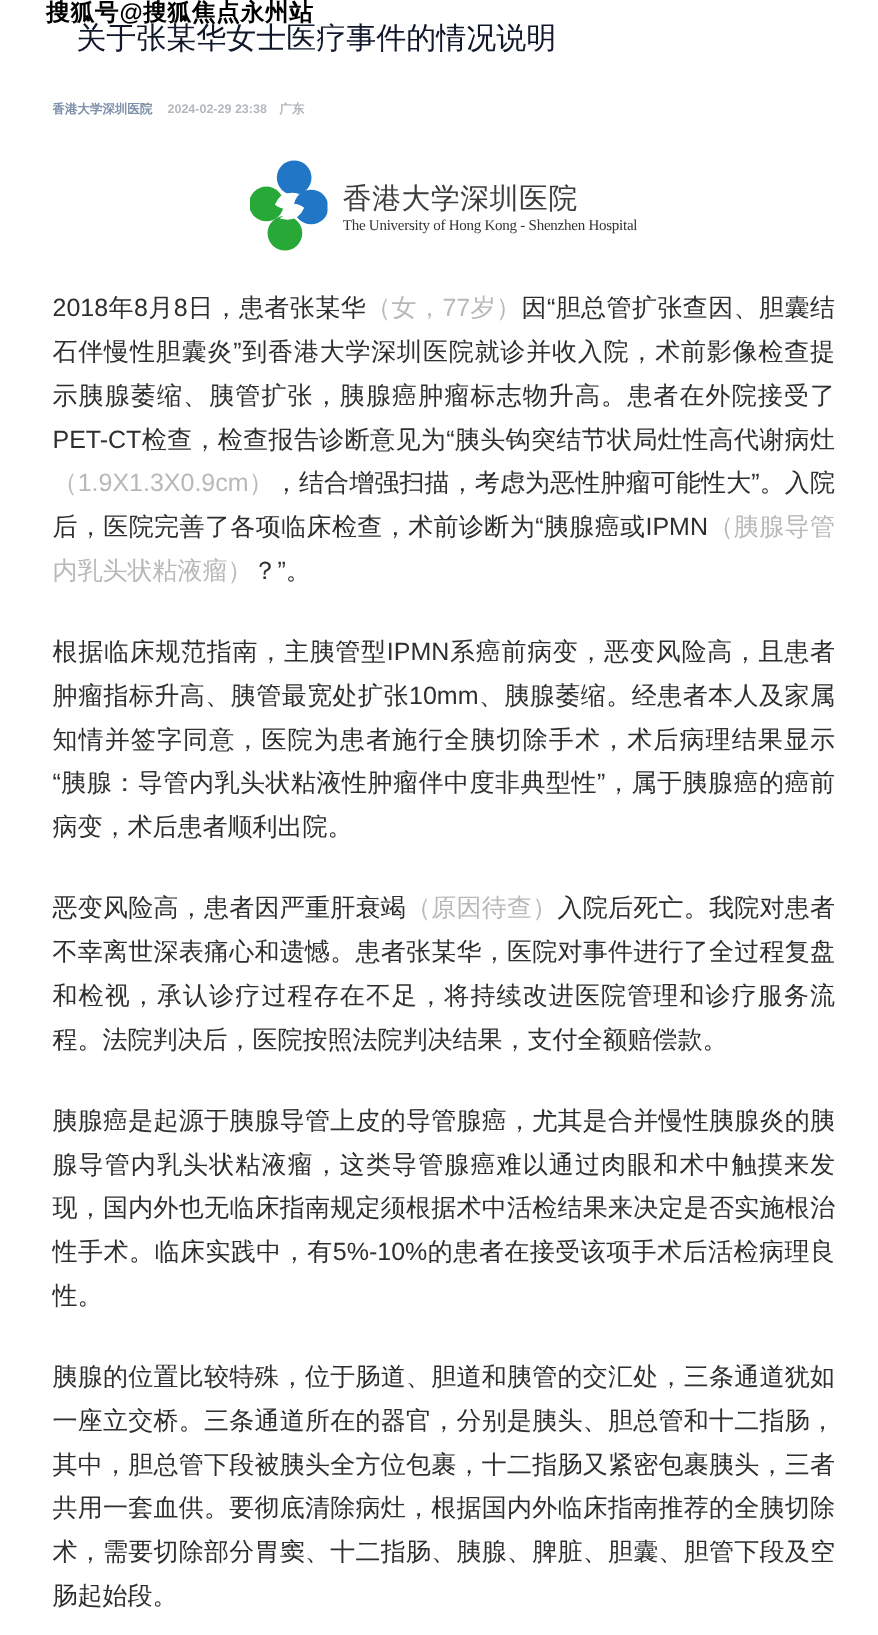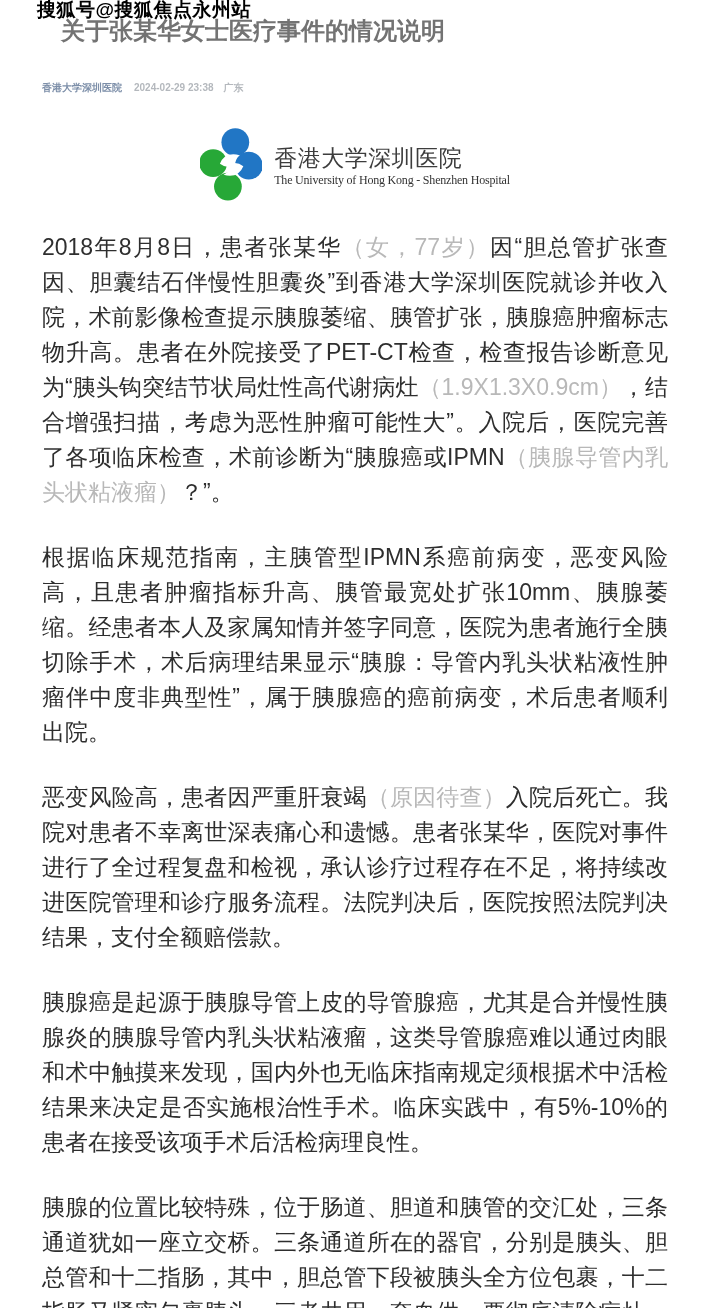--- a/index.html
+++ b/index.html
@@ -22,22 +22,22 @@
     font-weight: 700;
     color: #000;
     letter-spacing: 0.5px;
     z-index: 3;
     white-space: nowrap;
   }
   .title {
     margin: 14px 0 0 19px;
     font-size: 24px;
     line-height: 34px;
-    font-weight: 700;
-    color: #737373;
+    font-weight: 400;
+    color: #0f172a;
     position: relative;
     z-index: 1;
   }
   .byline {
     margin-top: 29px;
     font-size: 10px;
     line-height: 21px;
     color: #b4b8bd;
     font-weight: bold;
   }
@@ -69,21 +69,21 @@
   .logo-en {
     font-family: "Liberation Serif", "DejaVu Serif", serif;
     font-size: 12px;
     line-height: 15px;
     letter-spacing: -0.2px;
     color: #333;
     white-space: nowrap;
   }
   .article-body { margin-top: 27px; }
   .article-body p {
-    font-size: 23px;
+    font-size: 20px;
     line-height: 35px;
     color: #2e2e2e;
     margin-bottom: 30px;
     text-align: justify;
     letter-spacing: 0;
     margin-top: 28px;
   }
   .article-body p span.muted { color: #b8b8b8; }
 </style>
 </head>

